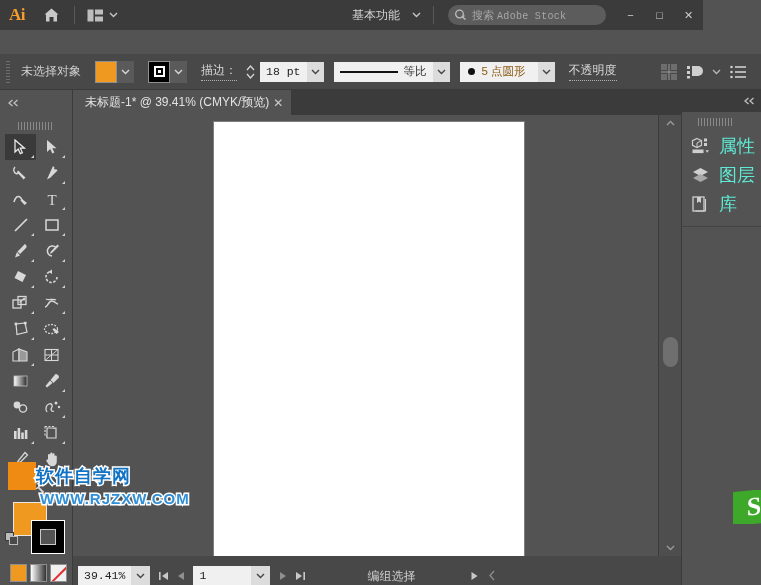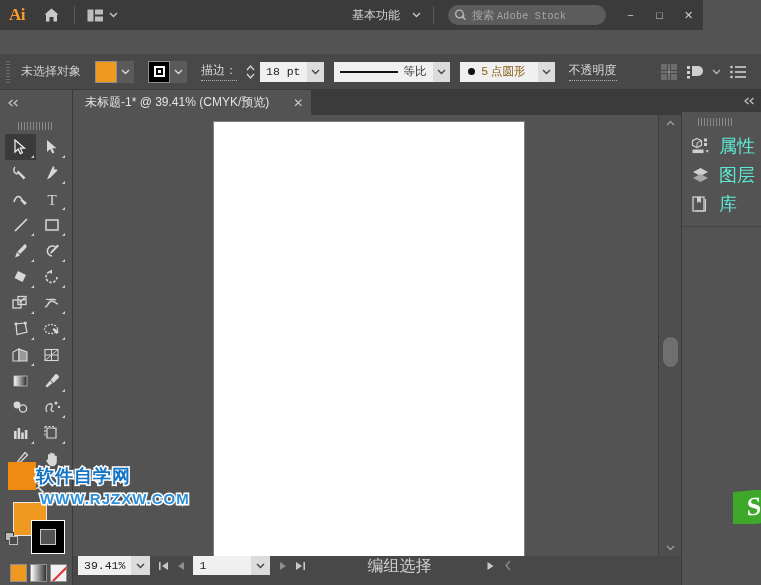--- a/index.html
+++ b/index.html
@@ -82,21 +82,21 @@
                  padding:0 8px; gap:7px; min-width:78px;}
   .brush-dot { width:7px; height:7px; border-radius:50%; background:#111; }
   .brush-txt { color:#8a5a12; font-size:11.5px; }
   .cb-spacer { flex:1; }
   .cb-icon { width:26px; height:26px; display:flex; align-items:center; justify-content:center; }
 
   
   .tabbar { position:absolute; top:90px; left:73px; width:608px; height:25px; background:#3b3b3b; }
   .doctab {
     position:absolute; left:0; top:0; height:25px; background:#535353;
-    display:flex; align-items:center; padding:0 8px 0 12px; gap:24px;
+    display:flex; align-items:center; padding:0 8px 0 12px; gap:4px;
     border-right:1px solid #3b3b3b;
   }
   .doctab .ttl { color:#e2e2e2; font-size:12px; white-space:nowrap; }
   .doctab .x { color:#cbcbcb; font-size:12px; }
 
   
   .toolpanel { position:absolute; top:90px; left:0; width:73px; height:495px; background:#535353;
                border-right:1px solid #3b3b3b; }
   .tool-header { height:26px; background:#535353; display:flex; align-items:center; padding-left:8px; }
   .tool-grip { height:10px; width:36px; margin:5px auto 3px;
@@ -149,28 +149,28 @@
                background:#3b3b3b; }
   .dock-grip { height:10px; width:36px; margin:5px 0 4px 16px;
     background-image: repeating-linear-gradient(to right, #8a8a8a 0 1px, transparent 1px 3px);
     background-size:100% 8px; background-repeat:no-repeat; background-position:0 1px; }
   .dock-item { display:flex; align-items:center; gap:9px; height:29px; padding-left:9px; }
   .dock-item .lbl { color:#5eead4; font-size:18px; }
   .dock-divider { height:1px; background:#444; margin-top:8px; }
 
   
   .statusbar { position:absolute; top:556px; left:73px; width:608px; height:29px; background:#484848;
-               display:flex; align-items:flex-start; }
+               display:flex; align-items:flex-end; }
   .zoom-field { background:#f0f0f0; color:#222; font-family:"Liberation Mono", monospace; font-size:11.5px;
                 height:19px; display:flex; align-items:center; padding:0 6px; margin-left:5px; min-width:52px; }
   .sb-chev { width:19px; height:19px; display:flex; align-items:center; justify-content:center; background:#dcdcdc;}
   .nav-btn { width:17px; height:19px; display:flex; align-items:center; justify-content:center; }
   .page-field { background:#f0f0f0; color:#222; font-family:"Liberation Mono", monospace; font-size:11.5px;
                 height:19px; display:flex; align-items:center; padding:0 6px; margin-left:4px; min-width:58px; }
-  .sb-status { color:#cfcfcf; font-size:16px; margin-left:0px; }
+  .sb-status { color:#cfcfcf; font-size:12px; margin-left:0px; }
   .sb-arrow { width:18px; height:19px; display:flex; align-items:center; justify-content:center; }
 
   
   .watermark { position:absolute; left:8px; top:462px; display:flex; align-items:center; gap:0; }
   .wm-sq { width:28px; height:28px; background:#ef8b12; }
   .wm-txt { font-family:"Liberation Sans", sans-serif; font-weight:bold; font-size:18px;
             color:#1173c4; -webkit-text-stroke: 3px #ffffff; paint-order: stroke fill; letter-spacing:1px;}
   .wm-url { position:absolute; left:40px; top:490px; font-family:"Liberation Sans", sans-serif;
             font-weight:bold; font-size:15px; color:#2f8fd8; -webkit-text-stroke:3px #ffffff;
             paint-order: stroke fill; letter-spacing:1px;}

